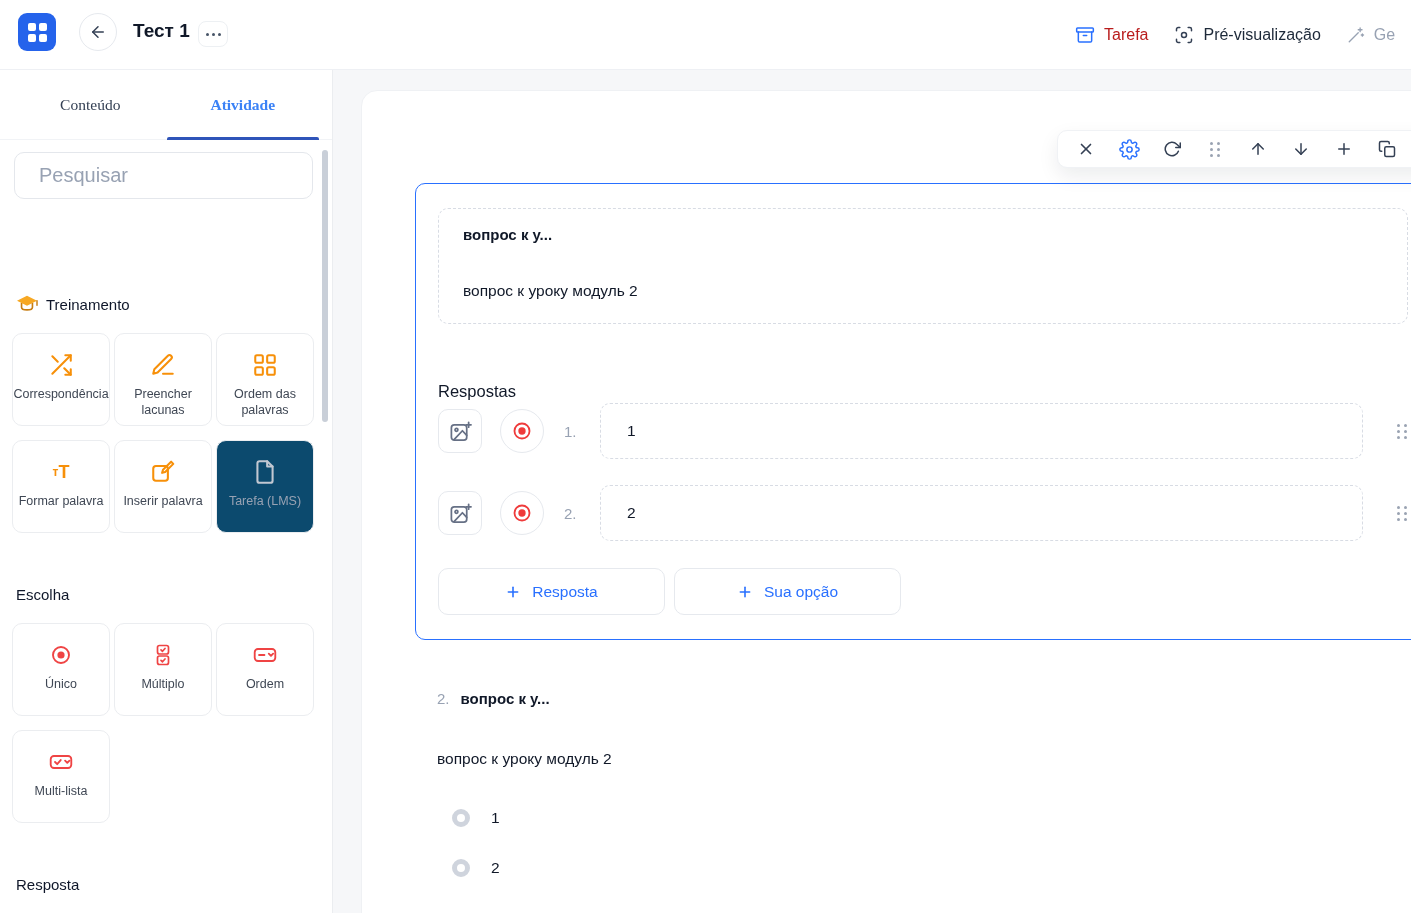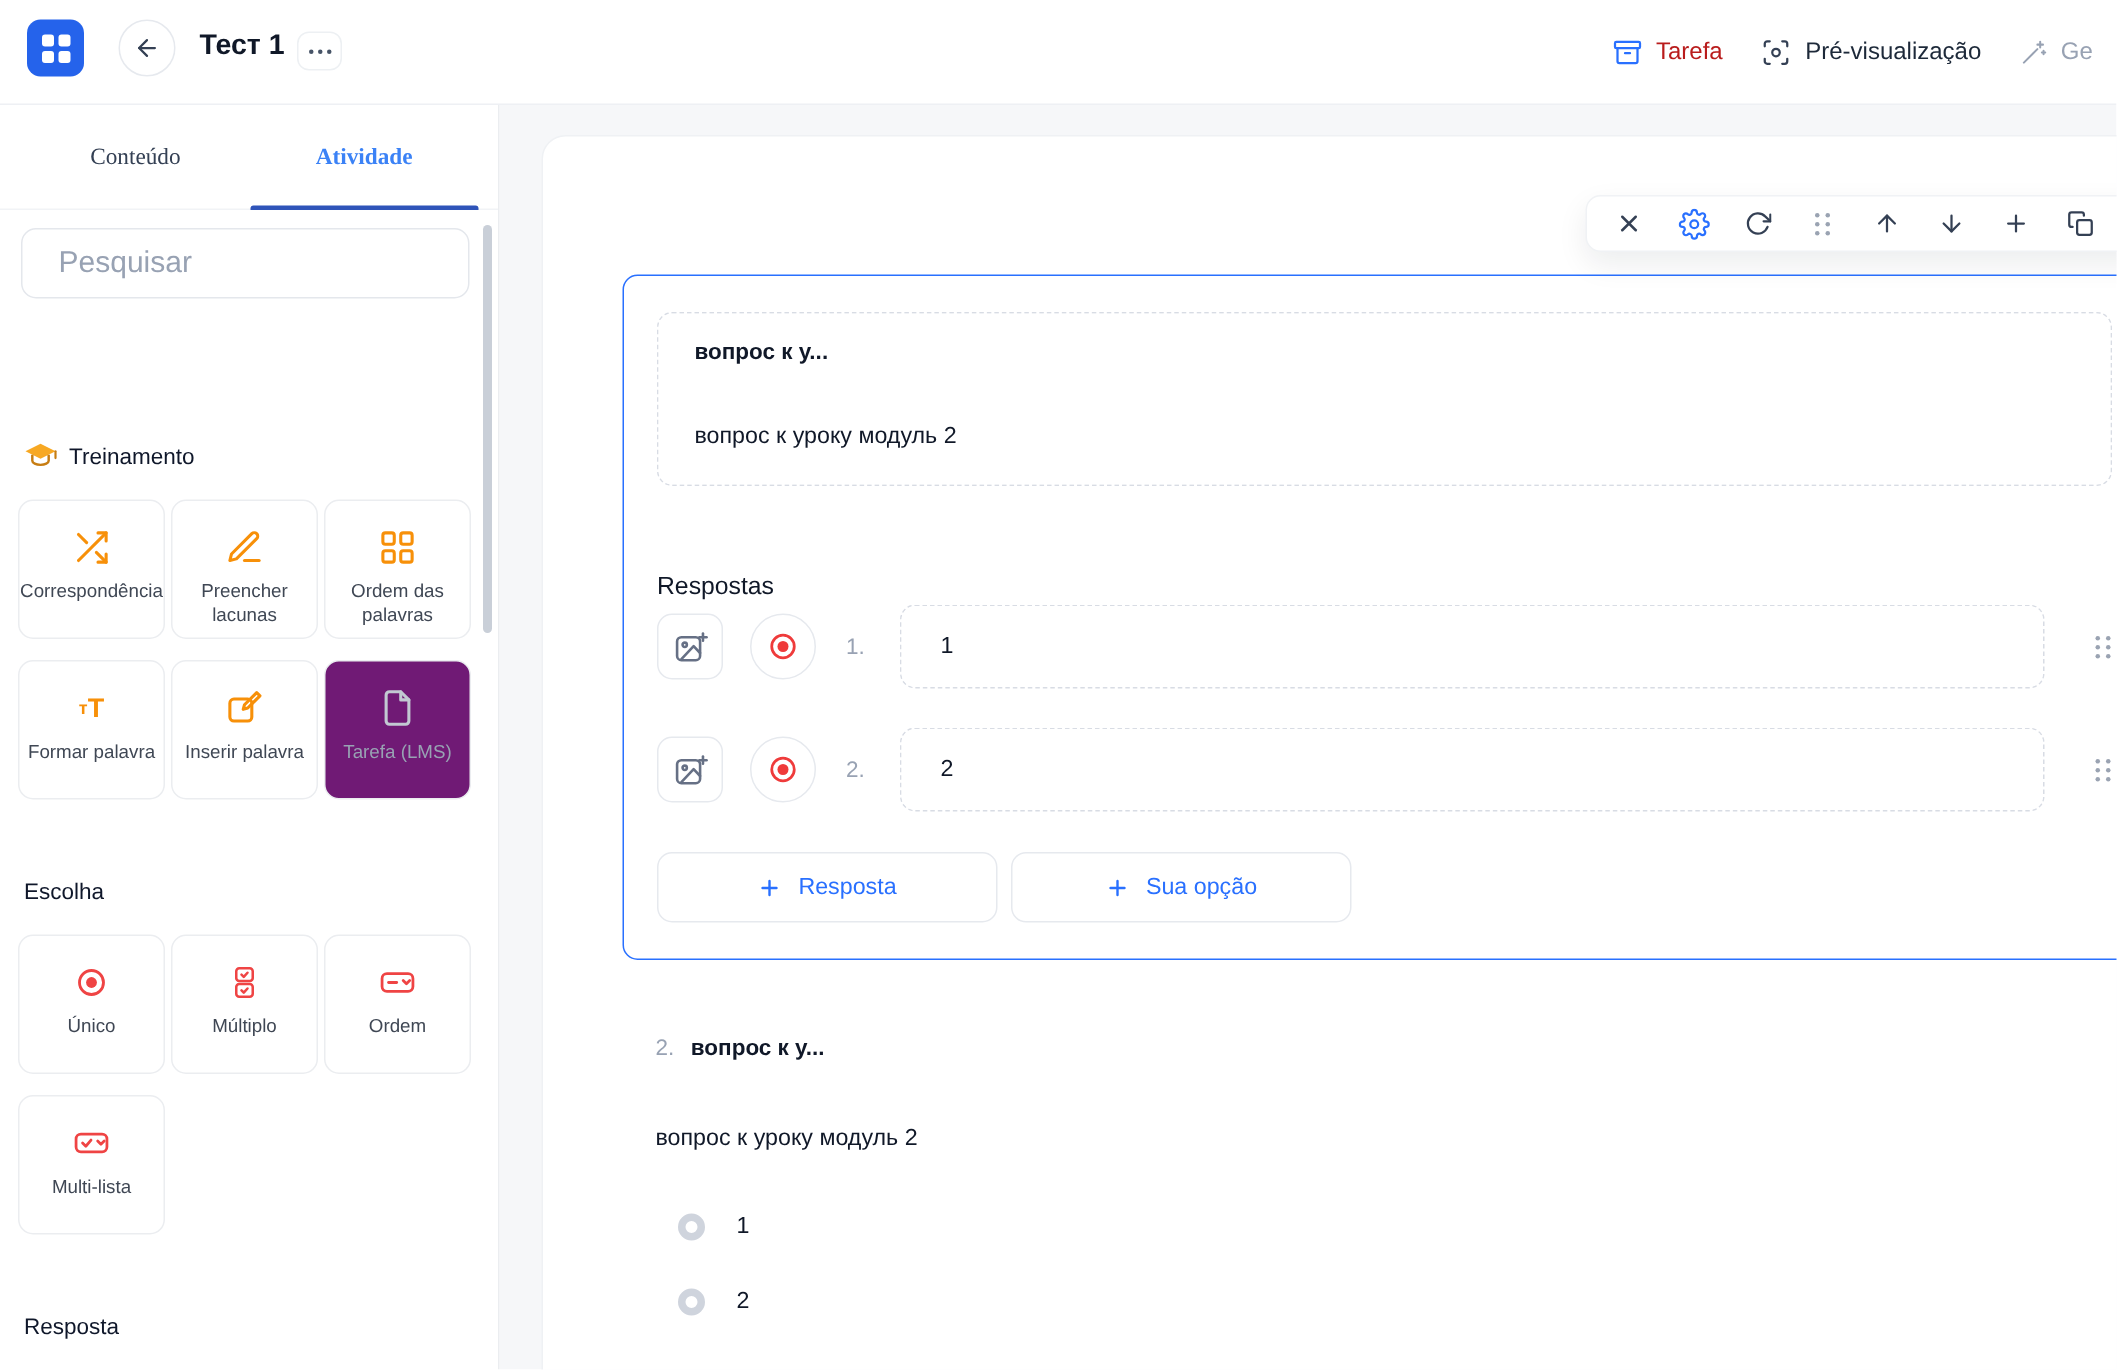--- a/index.html
+++ b/index.html
@@ -30,21 +30,21 @@
   .tab.active::after { content:""; position:absolute; left:0; right:0; bottom:-1px; height:3px; background:#2f54b9; border-radius:2px 2px 0 0; }
   .search-box { position:absolute; left:14px; top:82px; width:299px; height:47px; border:1px solid #e4e7ec; border-radius:10px; display:flex; align-items:center; padding:0 14px; gap:10px; background:#fff; }
   .search-box input { border:none; outline:none; flex:1; font-size:20px; color:#344054; font-family:inherit; }
   .search-box input::placeholder { color:#98a2b3; }
   .sb-scroll { position:absolute; right:4px; top:80px; width:6px; height:272px; background:#c9cfd8; border-radius:3px; }
   .sec-head { position:absolute; left:16px; display:flex; align-items:center; gap:8px; font-size:15px; color:#0f172a; }
   .grid3 { position:absolute; left:12px; display:grid; grid-template-columns:repeat(3,98px); gap:14px 4px; }
   .card { width:98px; height:93px; background:#fff; border:1px solid #ebedf0; border-radius:10px; display:flex; flex-direction:column; align-items:center; padding-top:16px; }
   .card-icon { height:30px; display:flex; align-items:center; justify-content:center; }
   .card-label { margin-top:6px; font-size:12.5px; line-height:1.28; color:#3f4754; text-align:center; padding:0 4px; }
-  .card.disabled { background:#701a75; }
+  .card.disabled { background:#0c4a6e; }
   .card.disabled .card-label { color:#98a2b3; }
   .letters-icon { color:#f79009; font-weight:700; }
   .letters-icon .sm { font-size:12px; }
   .letters-icon .lg { font-size:18px; }
 
   
   .main-bg { position:absolute; left:333px; top:70px; width:1078px; height:843px; background:#f6f7f9; }
   .canvas { position:absolute; left:361px; top:90px; width:1070px; height:860px; background:#fff; border:1px solid #eff1f4; border-radius:16px; }
   .toolbar { position:absolute; left:1057px; top:130px; width:390px; height:38px; background:#fff; border:1px solid #f0f2f5; border-radius:10px; box-shadow:0 8px 20px rgba(16,24,40,.08); display:flex; align-items:center; padding:0 15px; gap:17px; z-index:6; }
   .tb-btn { width:26px; height:26px; display:flex; align-items:center; justify-content:center; border-radius:6px; }

